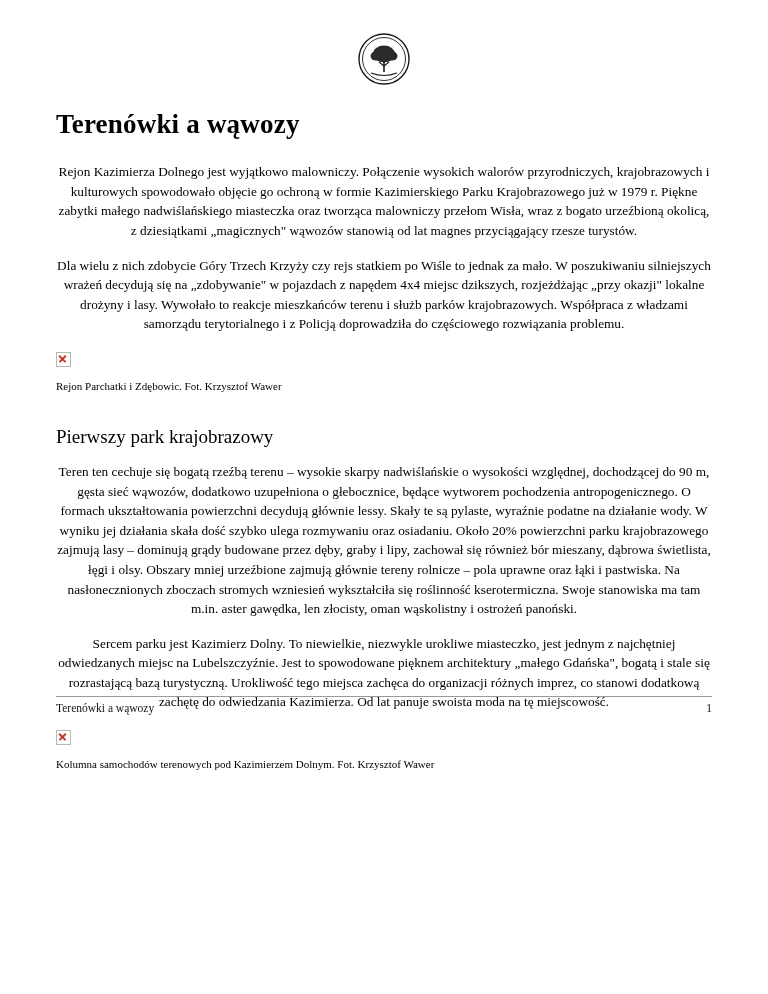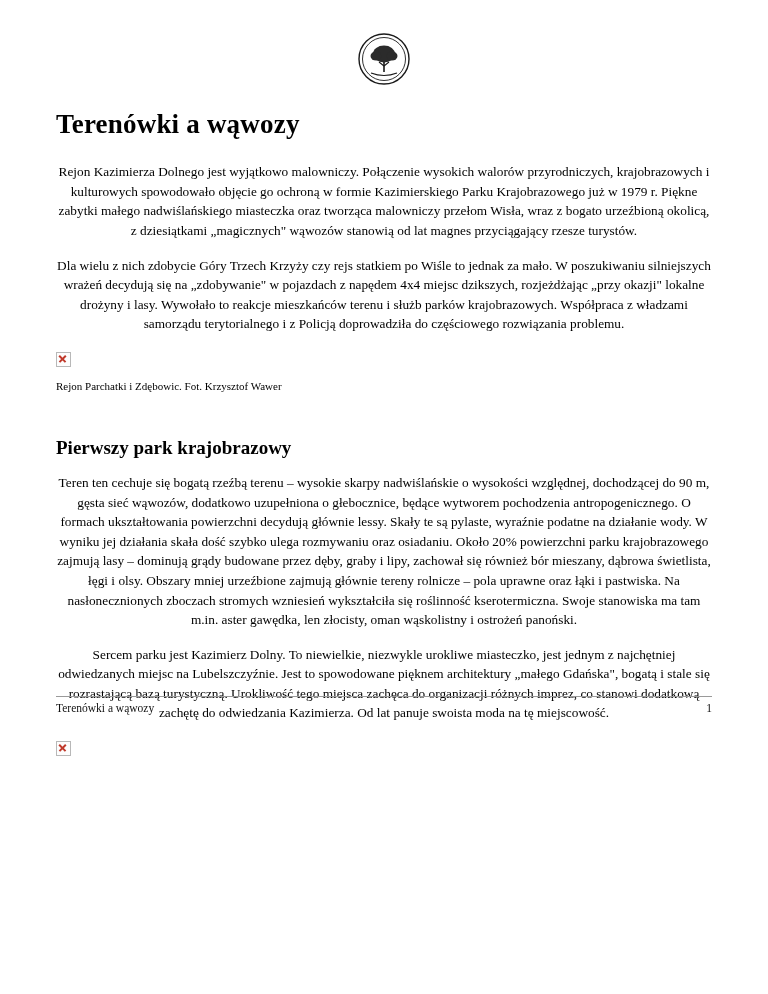--- a/index.html
+++ b/index.html
@@ -35,22 +35,22 @@
     font-family: "Liberation Serif", serif;
     font-size: 27px;
     font-weight: bold;
     letter-spacing: 0.2px;
     margin: 14px 0 22px 0;
     line-height: 1.2;
   }
   h2.section-title {
     font-family: "Liberation Serif", serif;
     font-size: 19px;
-    font-weight: bold;
-    margin: 41px 0 14px 0;
+    font-weight: normal;
+    margin: 30px 0 14px 0;
     line-height: 1.25;
   }
   h2.section-title.second {
     margin-top: 30px;
   }
   p.para {
     font-size: 13.3px;
     line-height: 1.47;
     margin: 0 0 15px 0;
     text-align: center;
@@ -122,20 +122,21 @@
 
   <span class="broken-image"></span>
   <p class="caption">Rejon Parchatki i Zdębowic. Fot. Krzysztof Wawer</p>
 
   <h2 class="section-title">Pierwszy park krajobrazowy</h2>
 
   <p class="para">Teren ten cechuje się bogatą rzeźbą terenu – wysokie skarpy nadwiślańskie o wysokości względnej, dochodzącej do 90 m, gęsta sieć wąwozów, dodatkowo uzupełniona o głebocznice, będące wytworem pochodzenia antropogenicznego. O formach ukształtowania powierzchni decydują głównie lessy. Skały te są pylaste, wyraźnie podatne na działanie wody. W wyniku jej działania skała dość szybko ulega rozmywaniu oraz osiadaniu. Około 20% powierzchni parku krajobrazowego zajmują lasy – dominują grądy budowane przez dęby, graby i lipy, zachował się również bór mieszany, dąbrowa świetlista, łęgi i olsy. Obszary mniej urzeźbione zajmują głównie tereny rolnicze – pola uprawne oraz łąki i pastwiska. Na nasłonecznionych zboczach stromych wzniesień wykształciła się roślinność kserotermiczna. Swoje stanowiska ma tam m.in. aster gawędka, len złocisty, oman wąskolistny i ostrożeń panoński.</p>
   <p class="para">Sercem parku jest Kazimierz Dolny. To niewielkie, niezwykle urokliwe miasteczko, jest jednym z najchętniej odwiedzanych miejsc na Lubelszczyźnie. Jest to spowodowane pięknem architektury „małego Gdańska", bogatą i stale się rozrastającą bazą turystyczną. Urokliwość tego miejsca zachęca do organizacji różnych imprez, co stanowi dodatkową zachętę do odwiedzania Kazimierza. Od lat panuje swoista moda na tę miejscowość.</p>
 
   <span class="broken-image"></span>
+  <p class="caption">Kolumna samochodów terenowych pod Kazimierzem Dolnym. Fot. Krzysztof Wawer</p>
 
 
   <div class="footer">
     <span>Terenówki a wąwozy</span>
     <span>1</span>
   </div>
 
 </div>
 
 </body></html>

